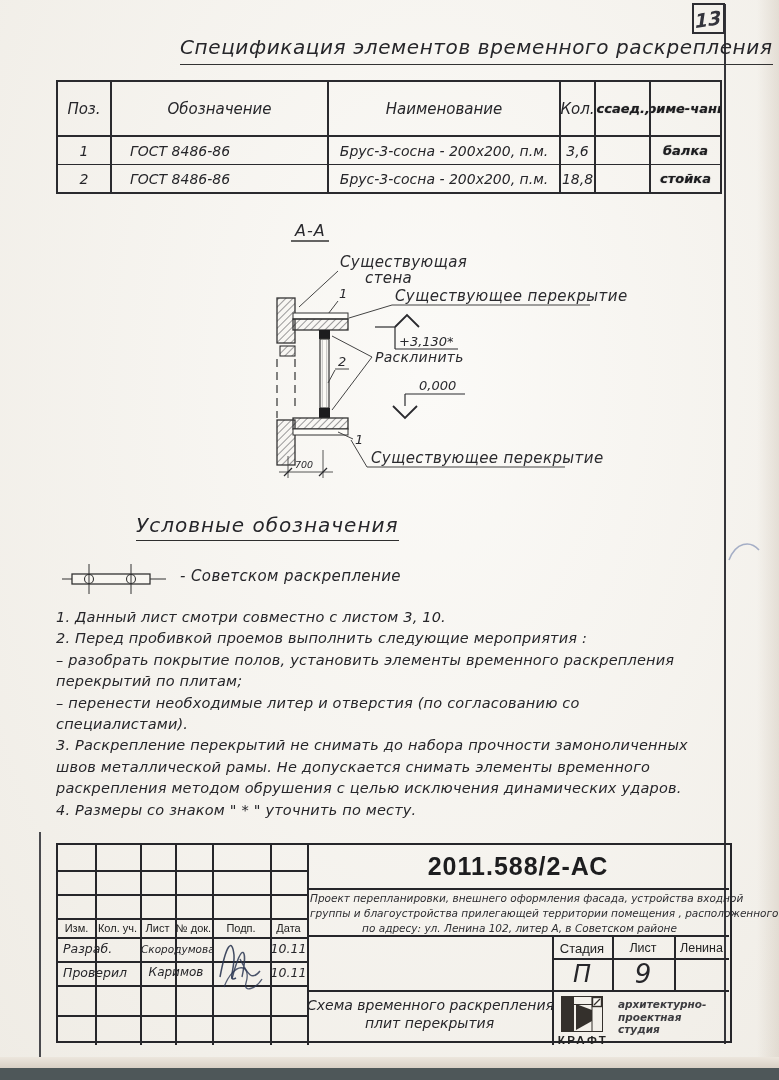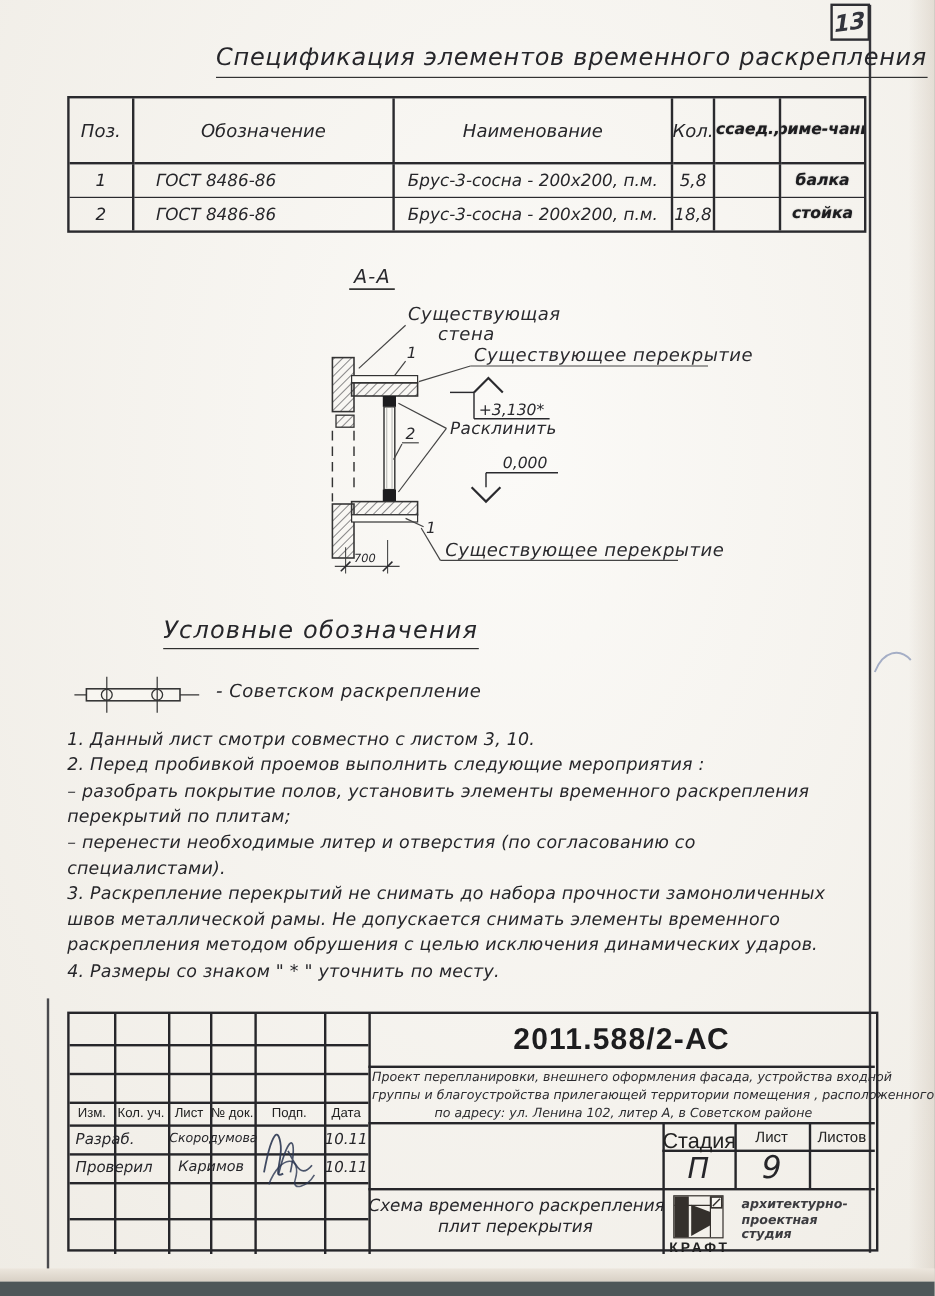--- a/index.html
+++ b/index.html
@@ -92,21 +92,21 @@
       <span class="smudge">ед., кг</span>
     </div>
     <div class="cell hdr two lastcol">
       <span class="smudge">Приме-</span>
       <span class="smudge">чание</span>
     </div>
 
     <div class="cell">1</div>
     <div class="cell" style="justify-content:flex-start; padding-left:18px;">ГОСТ 8486-86</div>
     <div class="cell">Брус-3-сосна - 200х200, п.м.</div>
-    <div class="cell">5,8</div>
+    <div class="cell">3,6</div>
     <div class="cell"></div>
     <div class="cell lastcol smudge">балка</div>
 
     <div class="cell lastrow">2</div>
     <div class="cell lastrow" style="justify-content:flex-start; padding-left:18px;">ГОСТ 8486-86</div>
     <div class="cell lastrow">Брус-3-сосна - 200х200, п.м.</div>
     <div class="cell lastrow">18,8</div>
     <div class="cell lastrow"></div>
     <div class="cell lastrow lastcol smudge">стойка</div>
   </div>
@@ -251,23 +251,23 @@
       <path d="M22,48 C32,8 38,18 32,46 M30,28 C38,44 42,50 50,40" stroke="#2c3752" stroke-width="1.4" fill="none" opacity="0.85"></path>
       <path d="M14,56 C24,30 42,32 36,52 C33,62 46,58 52,48" stroke="#2c3752" stroke-width="1.3" fill="none" opacity="0.8"></path>
     </svg>
 
     <div class="txt docnum">2011.588/2-АС</div>
     <div class="descr txt">
       <div>Проект перепланировки, внешнего оформления фасада, устройства входной</div>
       <div>группы и благоустройства прилегающей территории помещения , расположенного</div>
       <div>по адресу: ул. Ленина 102, литер А, в Советском районе</div>
     </div>
-    <div class="txt hdrcell" style="left:494px; top:96px; width:60px; font-size:18px;">Стадия</div>
+    <div class="txt hdrcell" style="left:494px; top:96px; width:60px; font-size:13px;">Стадия</div>
     <div class="txt hdrcell" style="left:554px; top:96px; width:62px; font-size:12.5px;">Лист</div>
-    <div class="txt hdrcell" style="left:616px; top:96px; width:55px; font-size:12.5px;">Листов</div>
+    <div class="txt hdrcell" style="left:616px; top:96px; width:55px; font-size:12.5px;">Ленина</div>
     <div class="txt stageval" style="left:494px; top:115px; width:60px; text-align:center;">П</div>
     <div class="txt stageval" style="left:554px; top:114px; width:62px; text-align:center; font-size:26px;">9</div>
     <div class="txt stageval" style="left:616px; top:115px; width:55px; text-align:center;"></div>
     <div class="scheme txt">
       <div>Схема временного раскрепления</div>
       <div>плит перекрытия</div>
     </div>
 
     <svg class="txt" style="left:502px; top:150px;" width="44" height="38" viewBox="0 0 44 38">
       <rect x="1.5" y="1.5" width="41" height="35" fill="none" stroke="#34302c" stroke-width="1"></rect>

